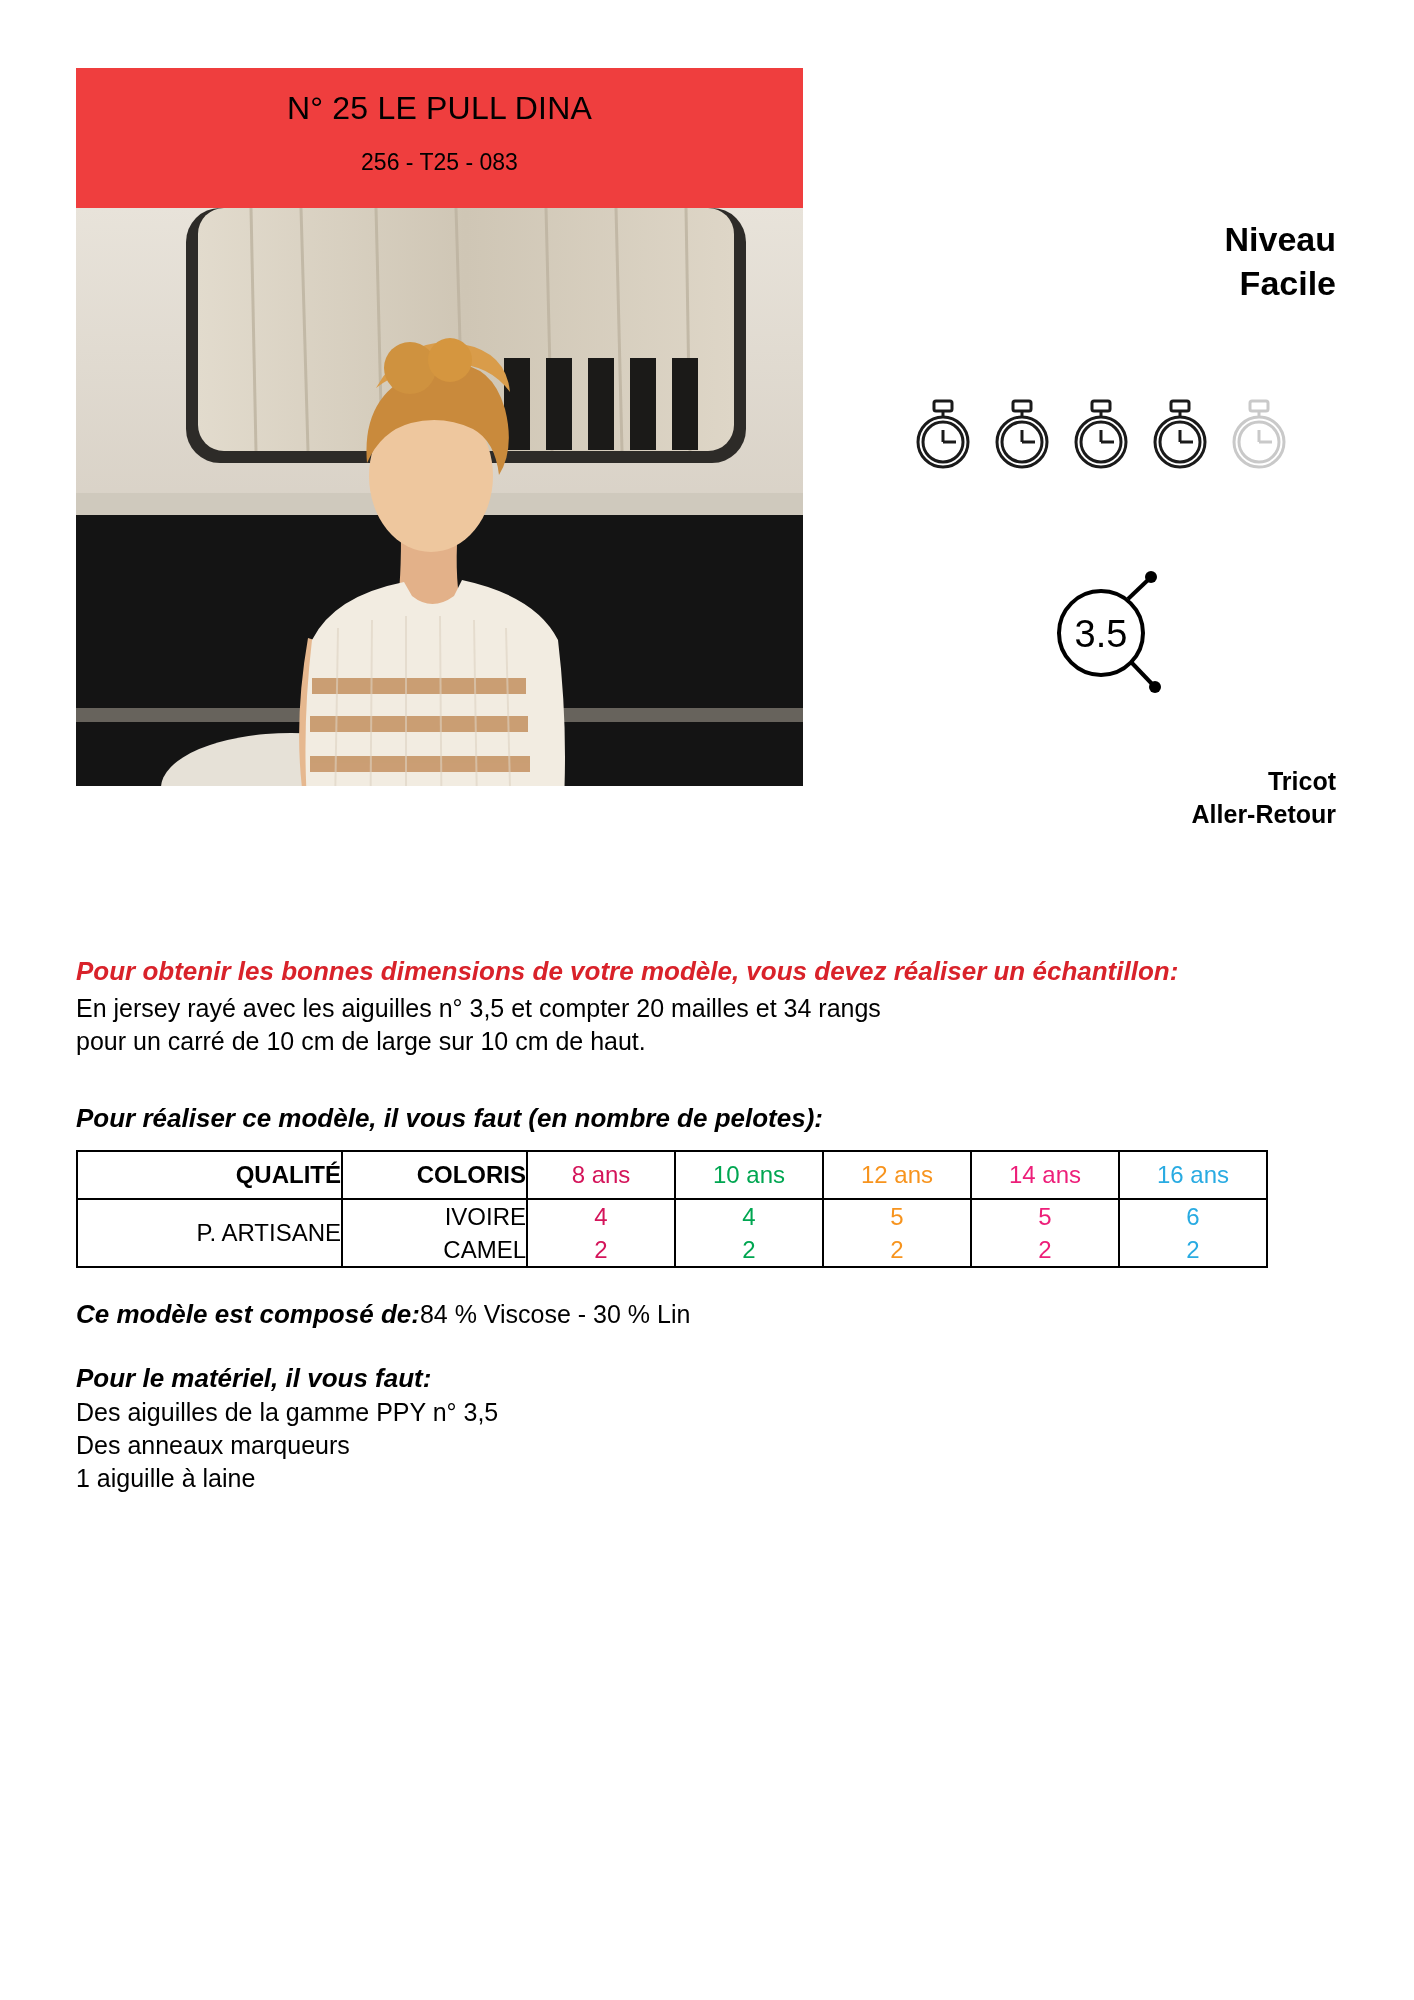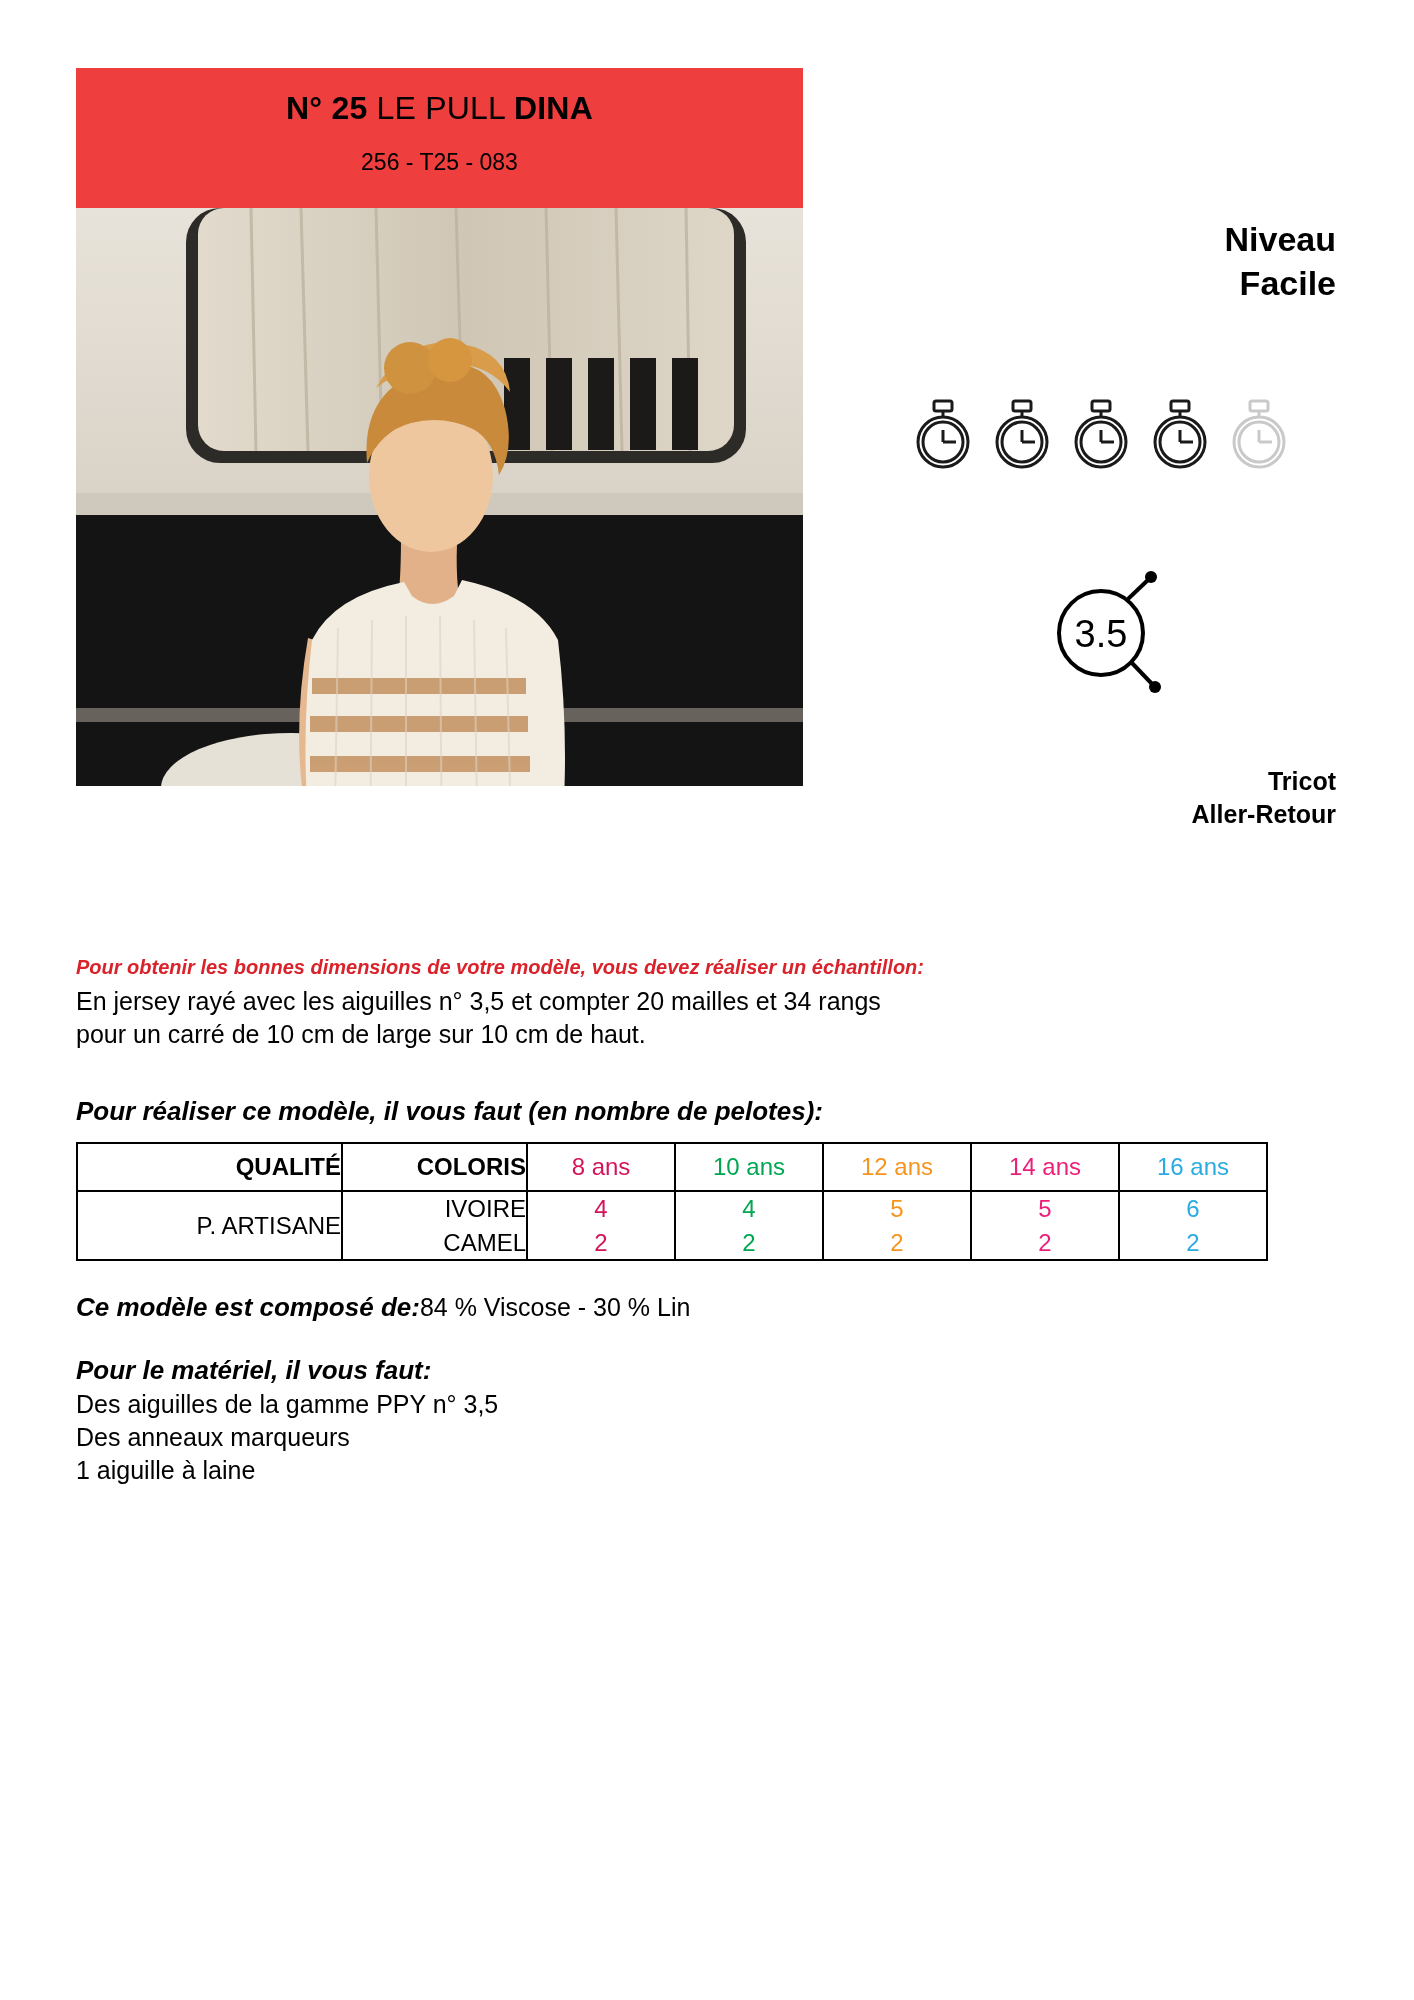--- a/index.html
+++ b/index.html
@@ -39,21 +39,21 @@
     height: 140px;
     background: #ef3e3e;
     text-align: center;
   }
   .title-line1 {
     font-size: 32px;
     padding-top: 22px;
     letter-spacing: 0.2px;
     white-space: nowrap;
   }
-  .title-line1 .bold { font-weight: bold; }
+  .title-line1 .bold { font-weight: normal; }
   .title-line2 {
     font-size: 23px;
     padding-top: 22px;
   }
 
   .photo {
     position: absolute;
     left: 0;
     top: 140px;
     width: 727px;
@@ -98,21 +98,21 @@
   
   .content {
     position: absolute;
     left: 76px;
     top: 955px;
     width: 1265px;
   }
 
   h2.redhead {
     color: #d9222a;
-    font-size: 20px;
+    font-size: 26px;
     font-style: italic;
     font-weight: bold;
     margin: 0 0 4px 0;
     line-height: 1.28;
   }
   p.body {
     font-size: 25px;
     margin: 0;
     line-height: 1.32;
   }

